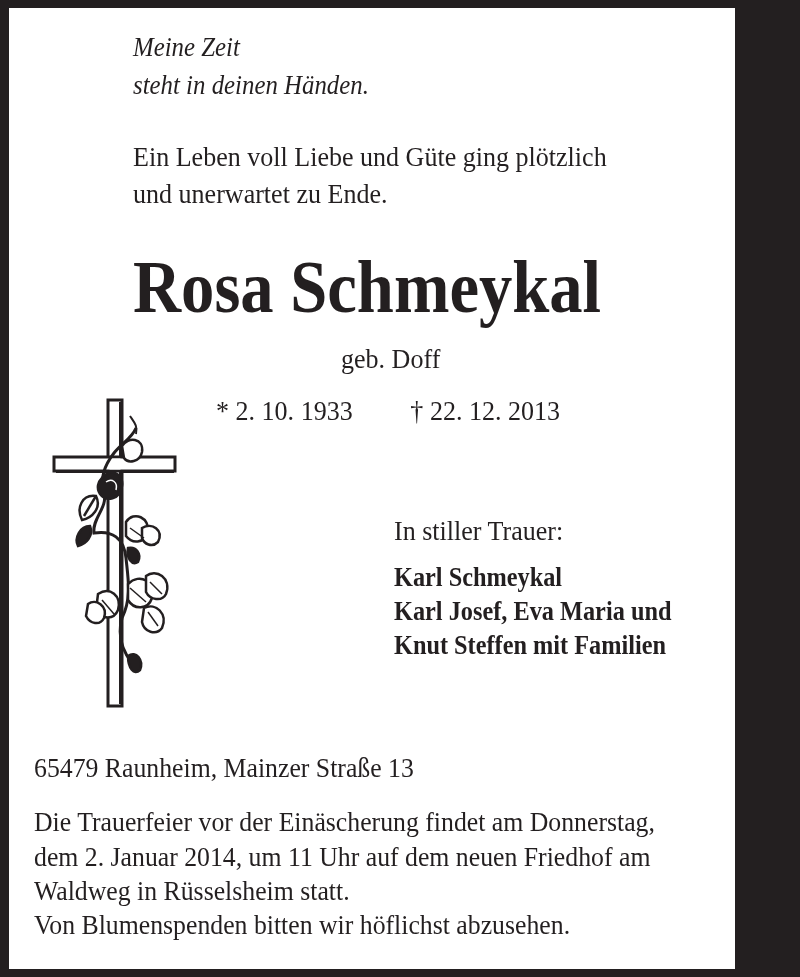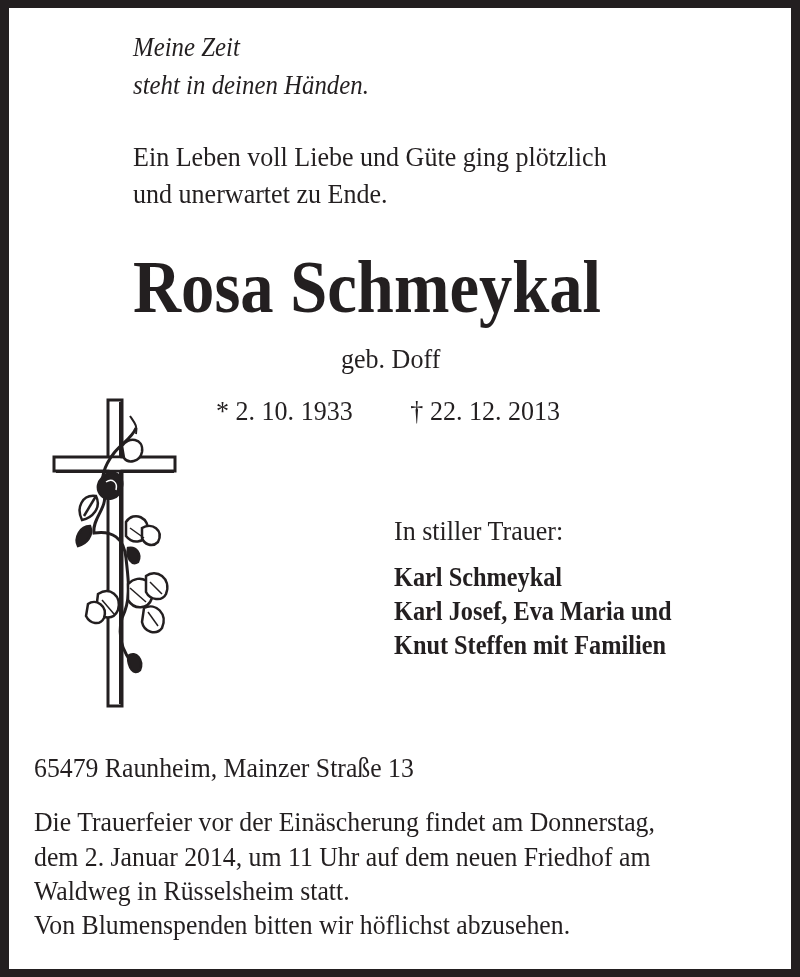--- a/index.html
+++ b/index.html
@@ -10,21 +10,21 @@
     body {
       width: 800px;
       height: 977px;
       position: relative;
       overflow: hidden;
     }
     .card {
       position: absolute;
       left: 9px;
       top: 8px;
-      width: 782px;
+      width: 726px;
       height: 961px;
       background: #ffffff;
       color: #231f20;
       font-family: "Liberation Serif", "DejaVu Serif", serif;
     }
     .line {
       position: absolute;
       white-space: nowrap;
       transform-origin: 0 0;
       line-height: 1;

